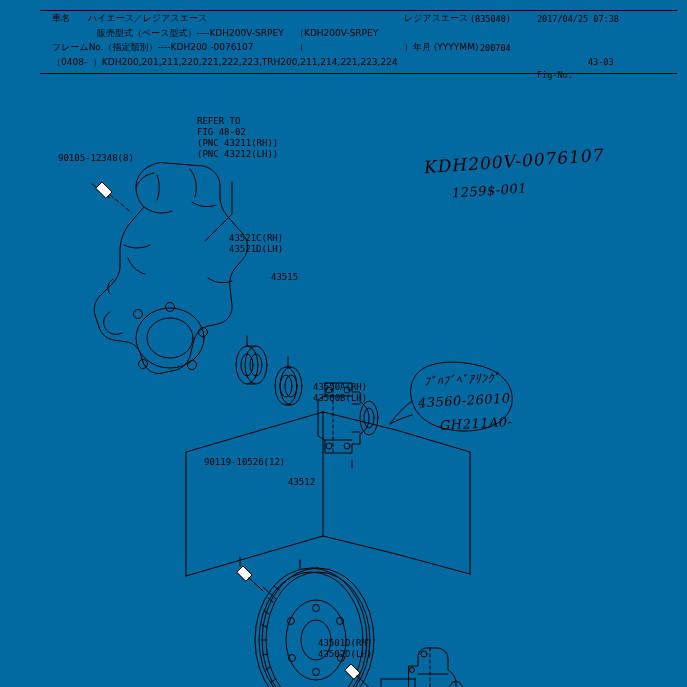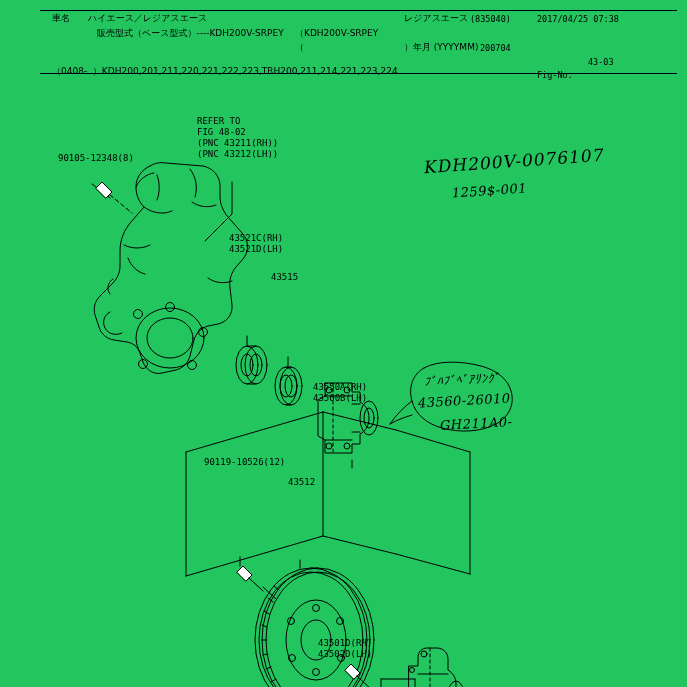--- a/index.html
+++ b/index.html
@@ -12,21 +12,21 @@
     height: 687px;
     position: relative;
     font-family: "DejaVu Sans", sans-serif;
     color: #000000;
     overflow: hidden;
   }
   #page {
     position: relative;
     width: 687px;
     height: 687px;
-    background: #22c55e;
+    background: #0369a1;
   }
 
   
   .header {
     position: absolute;
     left: 0;
     top: 0;
     width: 687px;
     height: 74px;
   }
@@ -90,23 +90,24 @@
   <div class="header">
     <div class="hdr-rule top"></div>
     <div class="hdr-rule bottom"></div>
 
     <div class="hdr-cell jp" style="left:52px; top:13px;">車名</div>
     <div class="hdr-cell jp" style="left:88px; top:13px;">ハイエース／レジアスエース</div>
 
     <div class="hdr-cell jp" style="left:52px; top:28px;padding-left:45px;">販売型式（ベース型式）----KDH200V-SRPEY</div>
     <div class="hdr-cell jp" style="left:295px; top:28px;">（KDH200V-SRPEY</div>
 
+    <div class="hdr-cell jp" style="left:52px; top:42px;">フレームNo.（指定類別）----KDH200 -0076107</div>
     <div class="hdr-cell jp" style="left:295px; top:42px;">（</div>
 
-    <div class="hdr-cell jp" style="left:52px; top:66px;">（0408-  ）KDH200,201,211,220,221,222,223,TRH200,211,214,221,223,224</div>
+    <div class="hdr-cell jp" style="left:52px; top:57px;">（0408-  ）KDH200,201,211,220,221,222,223,TRH200,211,214,221,223,224</div>
 
     <div class="hdr-cell jp" style="left:404px; top:13px;">レジアスエース</div>
     <div class="hdr-cell mono" style="left:470px; top:14px;">(835040)</div>
     <div class="hdr-cell mono" style="left:537px; top:14px;">2017/04/25 07:38</div>
 
     <div class="hdr-cell jp" style="left:404px; top:42px;">）年月 (YYYYMM)</div>
     <div class="hdr-cell mono" style="left:480px; top:43px;">200704</div>
 
     <div class="hdr-cell mono" style="left:537px; top:57px;margin-top:13px;">Fig-No.</div>
     <div class="hdr-cell mono" style="left:588px; top:57px;">43-03</div>

